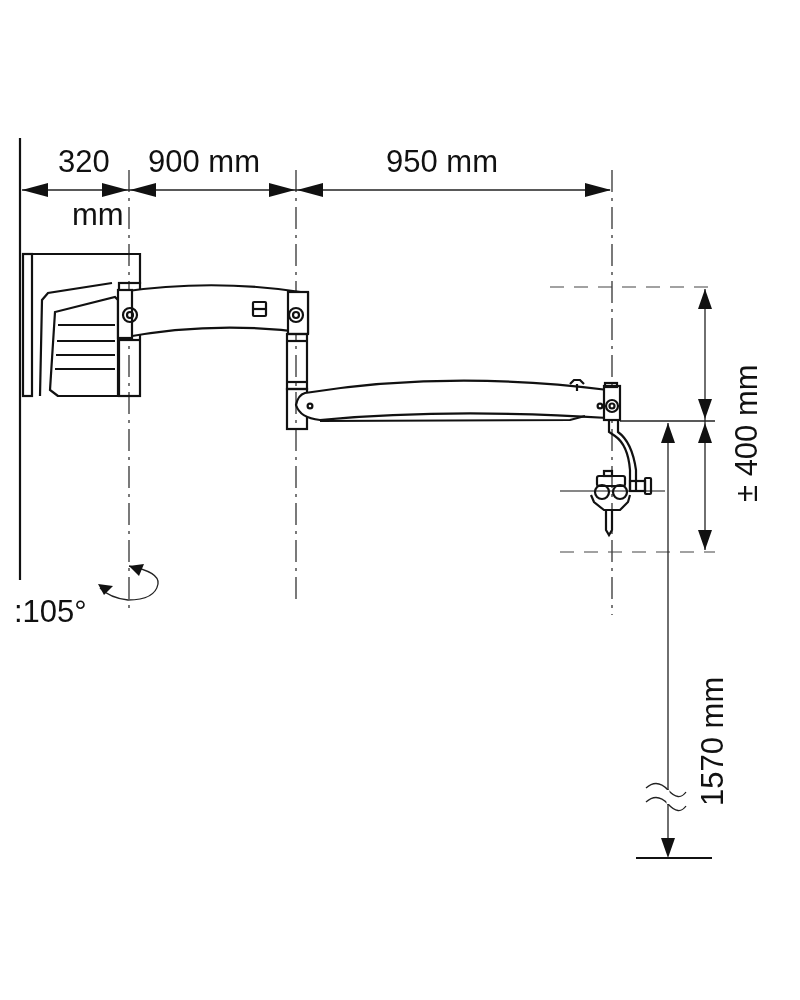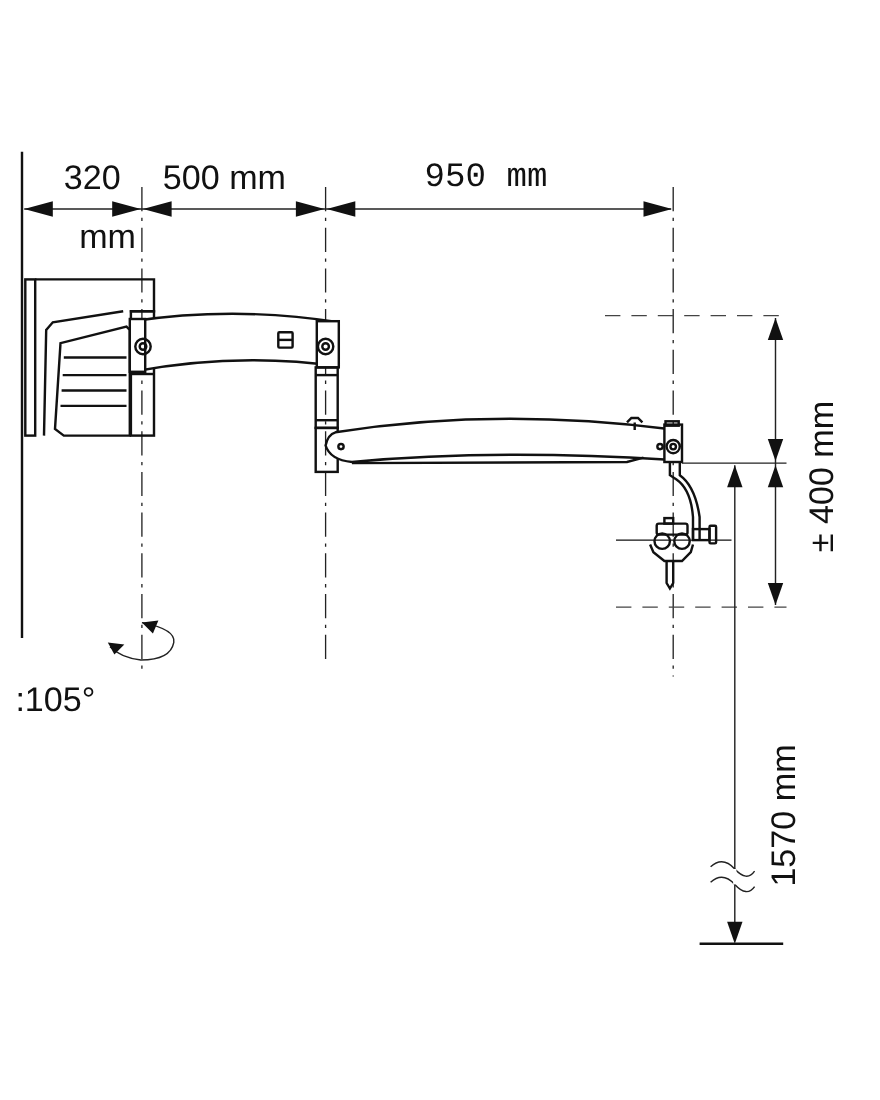--- a/index.html
+++ b/index.html
@@ -153,17 +153,17 @@
 
   <g>
     <path class="dim" d="M129 566 Q160 572 158 584 Q155 600 128 600 Q110 598 100 588" stroke-width="1.6"></path>
     <polygon class="arrow" points="129,566 144,564 139,576"></polygon>
     <polygon class="arrow" points="98,584 113,586 104,595"></polygon>
   </g>
 </svg>
 
 <div class="lbl" style="left:58px; top:146px;">320</div>
 <div class="lbl" style="left:48px; top:199px;margin-left:24px;">mm</div>
-<div class="lbl" style="left:148px; top:146px;">500 mm</div>
-<div class="lbl" style="left:386px; top:146px;font-family:Liberation Mono, monospace;">950 mm</div>
+<div class="lbl" style="left:148px; top:146px;">900 mm</div>
+<div class="lbl" style="left:386px; top:146px;">950 mm</div>
 <div class="lbl vert" style="left:731px; top:502px;">± 400 mm</div>
 <div class="lbl vert" style="left:697px; top:806px;">1570 mm</div>
-<div class="lbl" style="left:14px; top:596px;margin-top:24px;">:105°</div>
+<div class="lbl" style="left:14px; top:596px;">:105°</div>
 
 </body></html>

